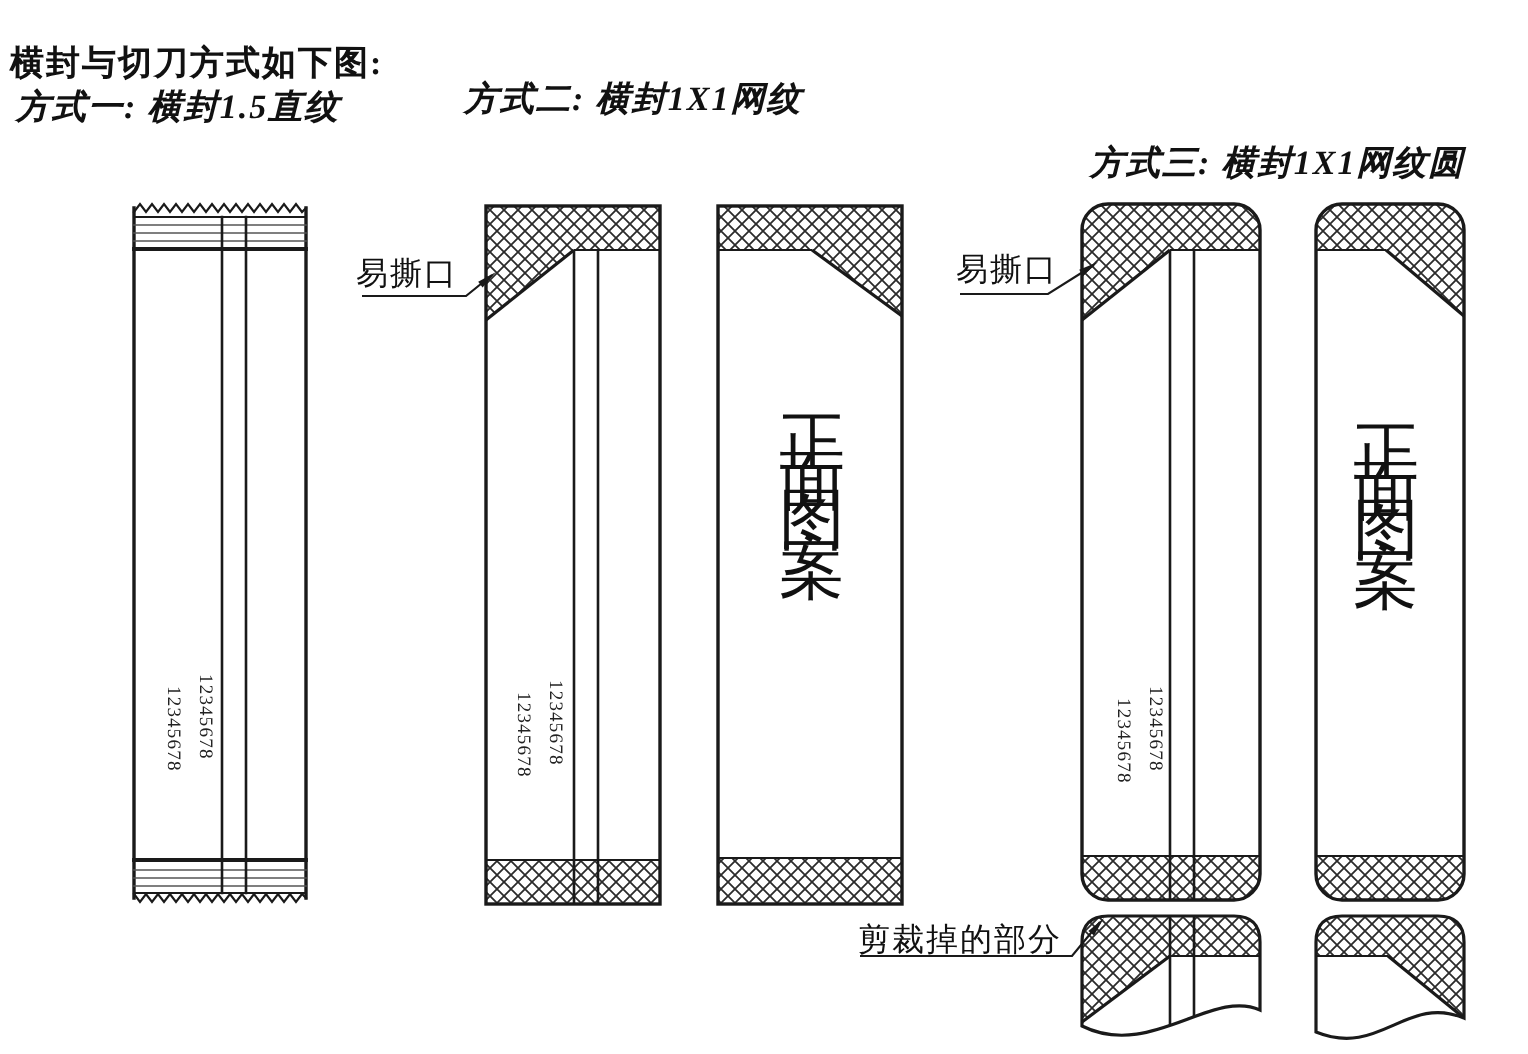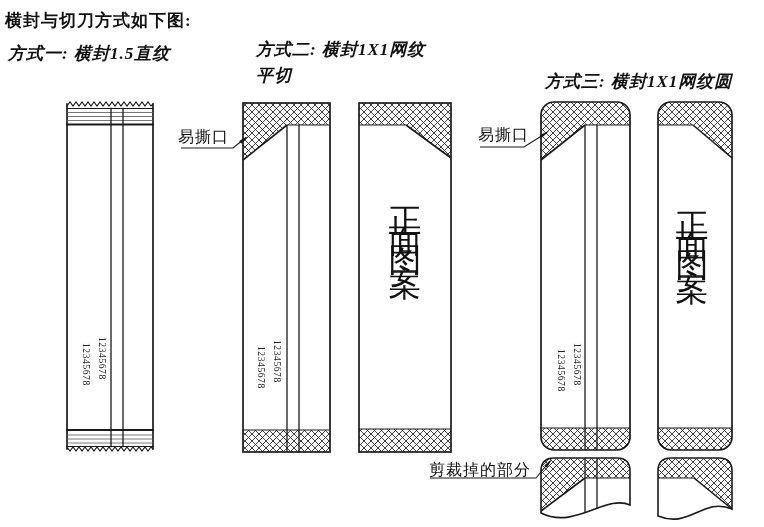--- a/index.html
+++ b/index.html
@@ -2,24 +2,24 @@
 <html><head>
 <meta charset="utf-8">
 <style>
   html,body{margin:0;padding:0;background:#fff;}
   #stage{
     position:relative;width:764px;height:527px;background:#fff;overflow:hidden;
     font-family:"Liberation Serif","DejaVu Serif",serif;color:#111;
   }
   #diagram-svg{position:absolute;left:0;top:0;}
   .txt{position:absolute;white-space:nowrap;color:#111;}
-  .title{left:5px;top:9px;font-size:17px;font-weight:600;letter-spacing:1px;}
+  .title{left:5px;top:20px;font-size:17px;font-weight:600;letter-spacing:1px;}
   .m-head{font-size:17px;font-weight:600;letter-spacing:1px;line-height:26px;font-style:italic;}
   #m1-head{left:8px;top:41px;}
-  #m2-head{left:256px;top:37px;}
+  #m2-head{left:232px;top:37px;}
   #m3-head{left:545px;top:37px;margin-top:32px;}
   .callout{font-size:16px;font-weight:500;letter-spacing:1px;text-align:center;}
   #easy-tear-1{left:178px;top:127px;}
   #easy-tear-2{left:478px;top:125px;}
   #trimmed{left:429px;top:460px;}
   .serial{
     font-size:9.5px;letter-spacing:0.6px;color:#222;
     transform-origin:0 0;transform:rotate(90deg);
     font-family:"Liberation Serif","DejaVu Serif",serif;
   }
@@ -176,21 +176,20 @@
     </g>
   </svg>
 
   <div class="txt title">横封与切刀方式如下图:</div>
 
   <div class="txt m-head" id="m1-head">
     <div>方式一: 横封1.5直纹</div>
   </div>
   <div class="txt m-head" id="m2-head">
     <div>方式二: 横封1X1网纹</div>
-    <div>平切</div>
   </div>
   <div class="txt m-head" id="m3-head">
     <div>方式三: 横封1X1网纹圆</div>
   </div>
 
   <div class="txt callout" id="easy-tear-1">易撕口</div>
   <div class="txt callout" id="easy-tear-2">易撕口</div>
   <div class="txt callout" id="trimmed">剪裁掉的部分</div>
 
   <div class="txt serial" style="left:91px;top:343px;">12345678</div>

